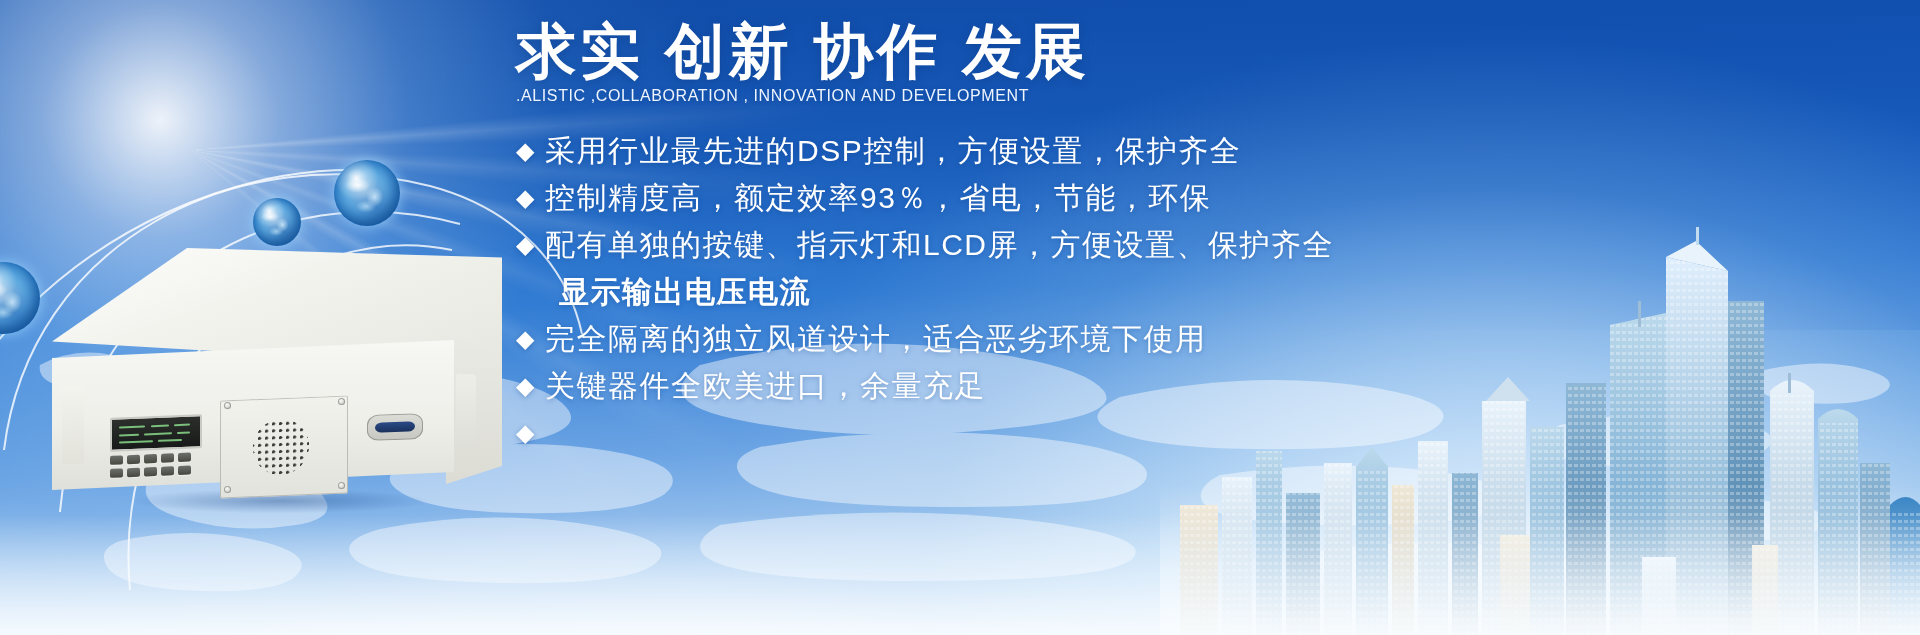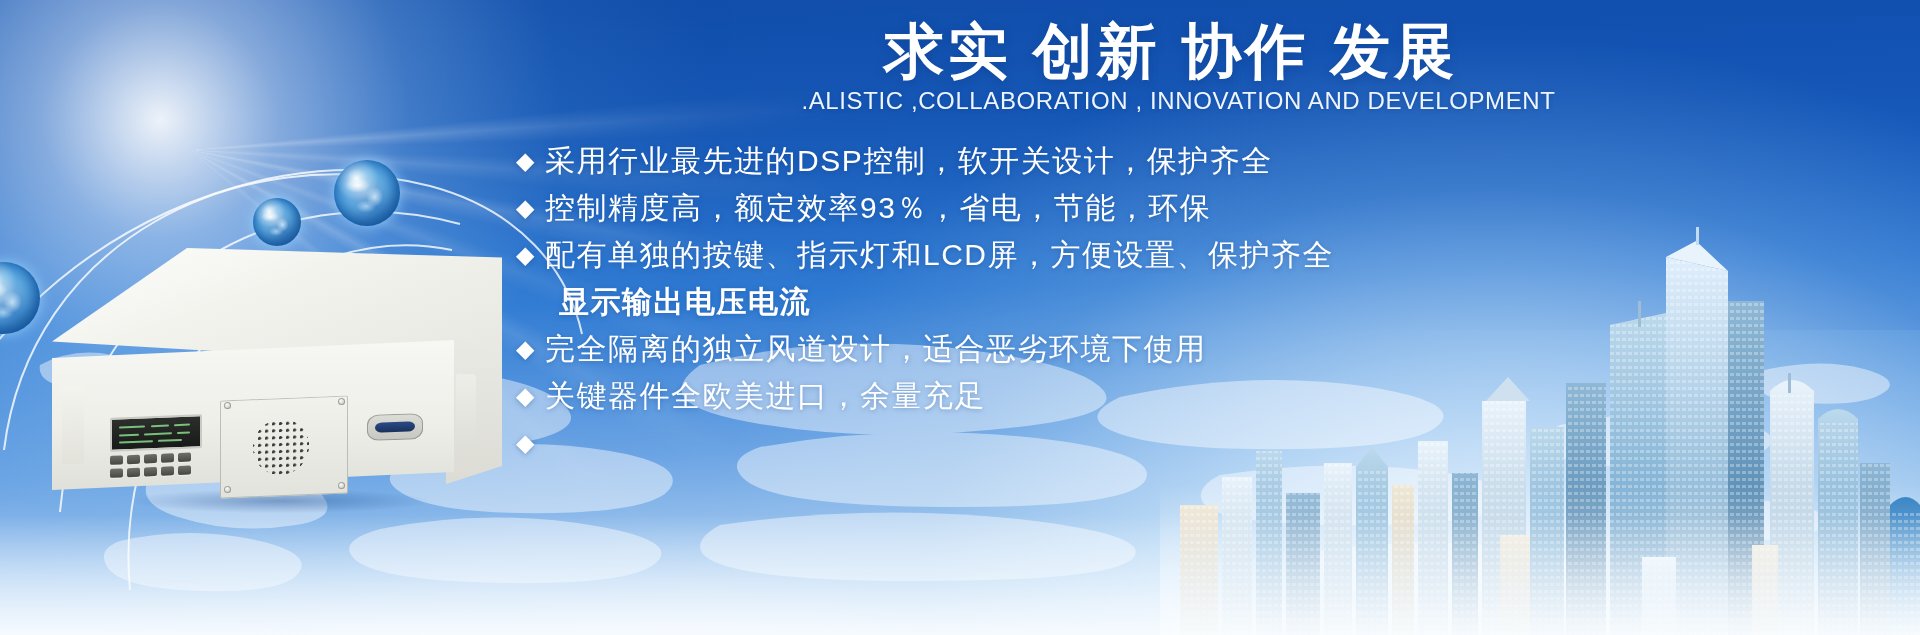--- a/index.html
+++ b/index.html
@@ -1,21 +1,20 @@
 <!DOCTYPE html>
 <html><head>
 <meta charset="utf-8">
 <style>
   html,body{margin:0;padding:0;background:#0d4fa8;}
   body{font-family:"Liberation Sans","DejaVu Sans",sans-serif;}
 
   #banner{
     position:relative;width:1920px;height:635px;overflow:hidden;
     background:linear-gradient(120deg,#1b63c4 0%,#1f6ac9 18%,#2f7bd6 38%,#4e95e0 60%,#7fb4e9 78%,#b9d6f3 92%,#dfeefb 100%);
-    text-align:center;
   }
 
   
   .sky-base{position:absolute;inset:0;
     background:linear-gradient(178deg,#1557b8 0%,#1a5fbe 22%,#2e79d2 46%,#6ba4e4 68%,#a9ccf0 84%,#dceafa 96%,#f2f8fe 100%);
   }
   .sky-right-wash{position:absolute;inset:0;
     background:radial-gradient(ellipse 1100px 760px at 78% 92%, rgba(236,246,255,.95) 0%, rgba(205,230,250,.65) 28%, rgba(150,196,236,.25) 52%, rgba(255,255,255,0) 72%);
   }
   .sun-glow{position:absolute;left:-430px;top:-470px;width:1180px;height:1180px;border-radius:50%;
@@ -118,21 +117,21 @@
   .city-haze{position:absolute;right:0;bottom:0;width:760px;height:150px;
     background:linear-gradient(180deg,rgba(255,255,255,0),rgba(248,252,255,.78));}
 
   
   .content{position:absolute;left:516px;top:18px;width:1310px;}
   .headline{
     color:#ffffff;font-weight:bold;font-size:60px;line-height:1.12;letter-spacing:4px;
     margin:0 0 2px 0;text-shadow:0 2px 10px rgba(10,55,125,.40);
   }
   .subhead{
-    color:#eef5ff;font-size:24px;letter-spacing:.6px;margin:0 0 22px 15px;white-space:nowrap;
+    color:#eef5ff;font-size:16px;letter-spacing:.6px;margin:0 0 22px 0;white-space:nowrap;
     text-shadow:0 1px 4px rgba(10,55,125,.35);
   }
   .bullets{list-style:none;margin:0;padding:0;}
   .bullets li{
     color:#ffffff;font-size:30px;line-height:47px;letter-spacing:1.5px;white-space:nowrap;
     display:flex;align-items:flex-start;text-shadow:0 1px 5px rgba(12,58,128,.35);
   }
   .bullets li .mark{flex:0 0 auto;margin-right:9px;font-size:24px;line-height:47px;}
   .bullets li.cont .mark{visibility:hidden;}
   .bullets li.cont .txt{padding-left:14px;font-weight:bold;}
@@ -326,21 +325,21 @@
   </div>
   <div class="city-haze"></div>
   <div class="ground-fade"></div>
 
   <div class="content">
     <h1 class="headline">求实 创新 协作 发展</h1>
     <p class="subhead">.ALISTIC ,COLLABORATION , INNOVATION AND DEVELOPMENT</p>
     <ul class="bullets" id="feature-list">
         <li>
           <span class="mark">◆</span>
-          <span class="txt">采用行业最先进的DSP控制，软开关设计，保护齐全</span>
+          <span class="txt">采用行业最先进的DSP控制，方便设置，保护齐全</span>
         </li>
         <li>
           <span class="mark">◆</span>
           <span class="txt">控制精度高，额定效率93％，省电，节能，环保</span>
         </li>
         <li>
           <span class="mark">◆</span>
           <span class="txt">配有单独的按键、指示灯和LCD屏，方便设置、保护齐全</span>
         </li>
         <li class="cont">

